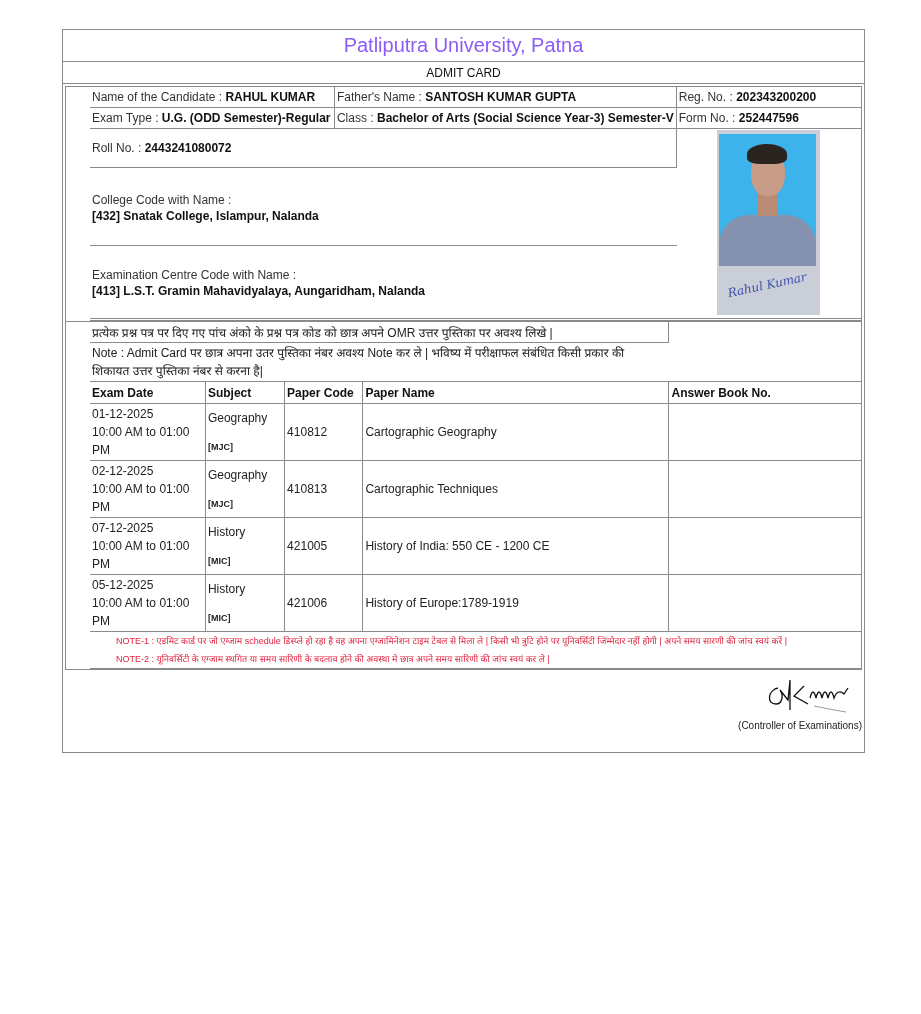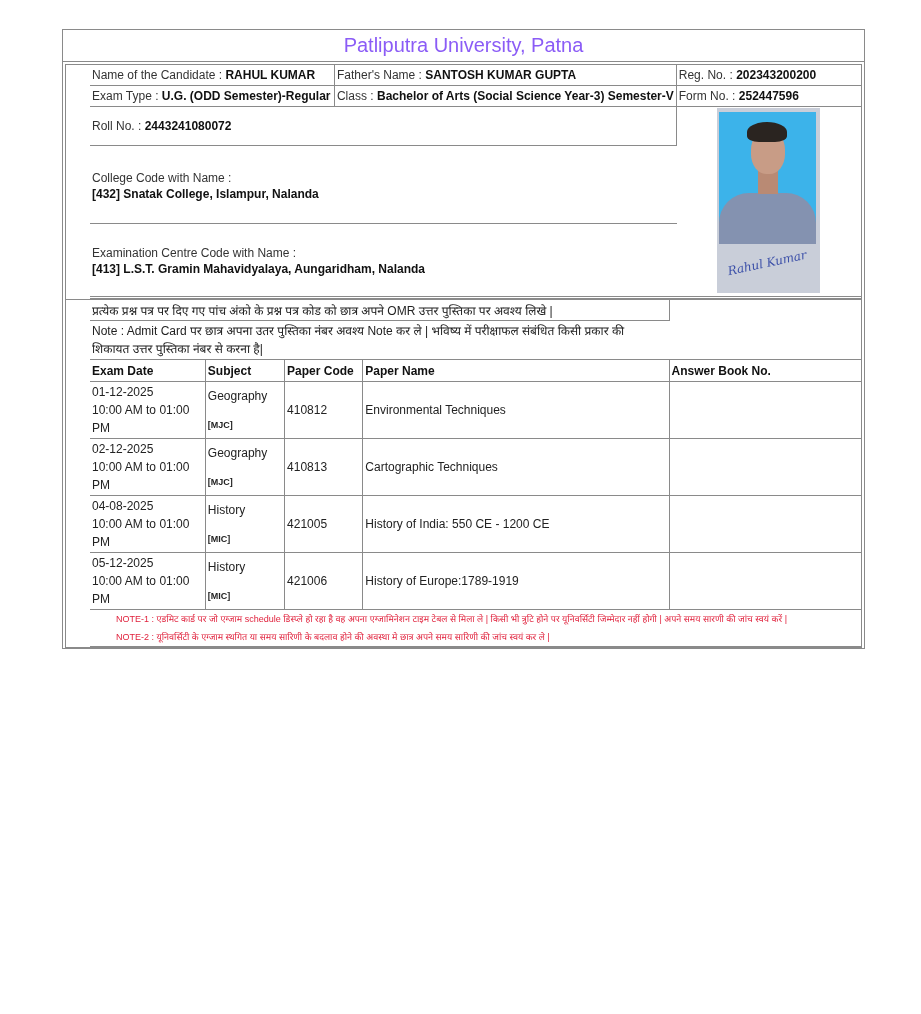--- a/index.html
+++ b/index.html
@@ -31,20 +31,21 @@
   .note { color: #e0213c; font-size: 9px; line-height: 18px; padding: 0 2px; margin-left: 24px; }
   .sigbox { height: 82px; position: relative; }
   .sig { position: absolute; right: 8px; top: 6px; width: 92px; height: 40px; }
   .coe { position: absolute; right: 2px; top: 50px; font-size: 10px; color: #222; }
 </style>
 </head>
 <body>
 
 <div class="wrap">
   <div class="title">Patliputra University, Patna</div>
+  <div class="subtitle">ADMIT CARD</div>
 
   <table class="grid">
     <colgroup>
         <col style="width:279px">
         <col style="width:319px">
         <col style="width:199px">
       </colgroup>
     <tbody>
         <tr class="row-h">
       <td><span class="lbl">Name of the Candidate : </span><b>RAHUL KUMAR</b></td>
@@ -110,39 +111,39 @@
     <tr class="dr">
       <td>
             <div>01-12-2025</div>
             <div>10:00 AM to 01:00 PM</div>
           </td>
       <td>
             <div>Geography</div>
             <div class="tag">[MJC]</div>
           </td>
       <td>410812</td>
-      <td>Environmental Techniques</td>
+      <td>Cartographic Geography</td>
       <td></td>
     </tr>
     <tr class="dr">
       <td>
             <div>02-12-2025</div>
             <div>10:00 AM to 01:00 PM</div>
           </td>
       <td>
             <div>Geography</div>
             <div class="tag">[MJC]</div>
           </td>
       <td>410813</td>
       <td>Cartographic Techniques</td>
       <td></td>
     </tr>
     <tr class="dr">
       <td>
-            <div>04-08-2025</div>
+            <div>07-12-2025</div>
             <div>10:00 AM to 01:00 PM</div>
           </td>
       <td>
             <div>History</div>
             <div class="tag">[MIC]</div>
           </td>
       <td>421005</td>
       <td>History of India: 550 CE - 1200 CE</td>
       <td></td>
     </tr>
@@ -161,13 +162,22 @@
     </tr>
     <tr>
       <td colspan="5" style="padding:0">
         <div class="note">NOTE-1 : एडमिट कार्ड पर जो एग्जाम schedule डिस्प्ले हो रहा है वह अपना एग्जामिनेशन टाइम टेबल से मिला ले | किसी भी त्रुटि होने पर यूनिवर्सिटी जिम्मेदार नहीं होगी | अपने समय सारणी की जांच स्वयं करें |</div>
         <div class="note">NOTE-2 : यूनिवर्सिटी के एग्जाम स्थगित या समय सारिणी के बदलाव होने की अवस्था मे छात्र अपने समय सारिणी की जांच स्वयं कर ले |</div>
       </td>
     </tr>
   </tbody>
     </table>
 
+  <div class="sigbox">
+    <svg class="sig" viewBox="0 0 92 40">
+      <path d="M14 12 C4 14 2 28 12 28 C18 28 20 20 16 14 L24 24 L26 4 L26 34" fill="none" stroke="#111" stroke-width="1.3"></path>
+      <path d="M40 10 L30 20 L44 28" fill="none" stroke="#111" stroke-width="1.3"></path>
+      <path d="M46 22 C48 14 50 14 52 22 C54 14 56 14 58 22 C60 14 62 14 64 22 C66 14 68 14 70 22 C72 16 76 14 80 18 L84 12" fill="none" stroke="#111" stroke-width="1.3"></path>
+      <path d="M50 30 C60 32 70 34 82 36" fill="none" stroke="#555" stroke-width="0.6"></path>
+    </svg>
+    <div class="coe">(Controller of Examinations)</div>
+  </div>
 </div>
 
 </body></html>

